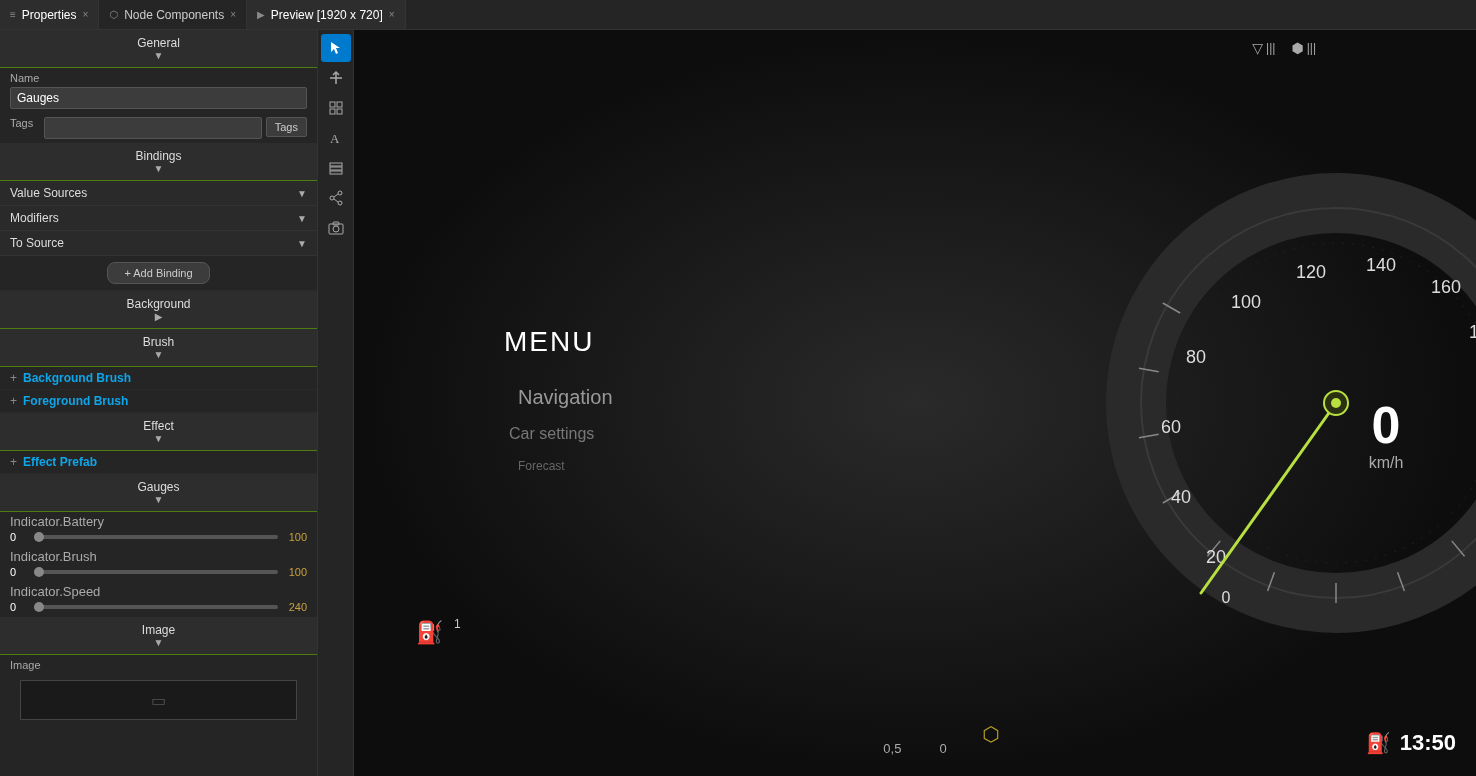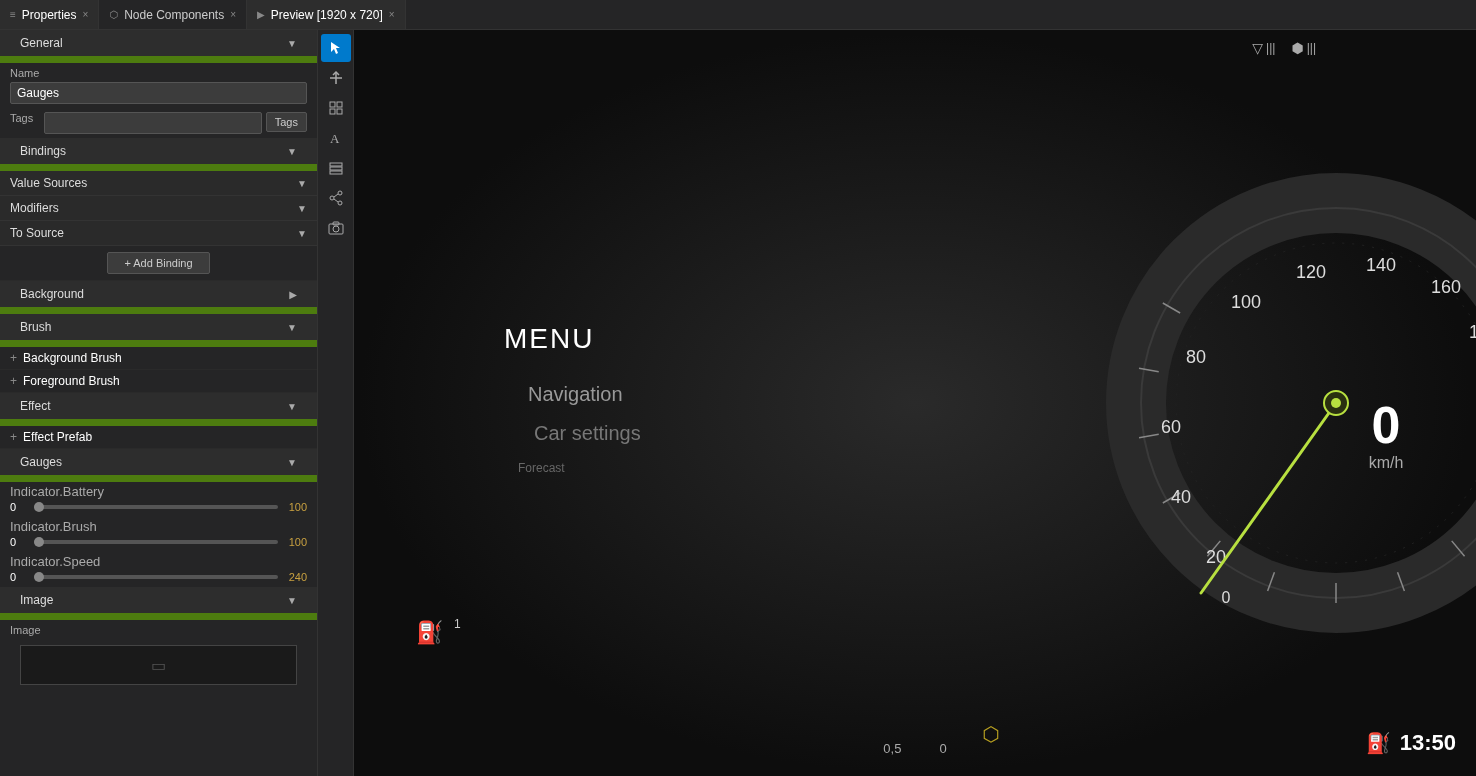--- a/index.html
+++ b/index.html
@@ -24,21 +24,21 @@
     
     .left-panel {
       width: 318px; background: #252526; display: flex; flex-direction: column; overflow-y: auto; flex-shrink: 0; border-right: 1px solid #333;
     }
     .left-panel::-webkit-scrollbar { width: 6px; }
     .left-panel::-webkit-scrollbar-track { background: #1e1e1e; }
     .left-panel::-webkit-scrollbar-thumb { background: #555; }
 
     
     .section-header {
-      display: flex; align-items: center; justify-content: space-between; padding: 6px 20px; background: #2d2d2d; border-bottom: 7px solid #4d7c0f; cursor: pointer; color: #ddd; font-size: 12px; font-weight: 500;
+      display: flex; align-items: center; justify-content: space-between; padding: 6px 20px; background: #2d2d2d; border-bottom: 1px solid #4d7c0f; cursor: pointer; color: #ddd; font-size: 12px; font-weight: 500; flex-direction: column;
     }
     .section-header .chevron { color: #aaa; font-size: 10px; }
     .section-header .expand-arrow { color: #aaa; font-size: 10px; }
 
     
     .field-row {
       padding: 4px 10px; display: flex; flex-direction: column; gap: 2px;
     }
     .field-label { color: #aaa; font-size: 11px; margin-bottom: 1px; }
     .field-input {
@@ -61,29 +61,29 @@
       display: flex; align-items: center; justify-content: space-between; padding: 5px 10px; background: #2a2a2a; border-bottom: 1px solid #333; cursor: pointer;
     }
     .sub-section-label { color: #ddd; font-size: 12px; }
     .sub-section-arrow { color: #aaa; font-size: 10px; }
 
     
     .add-binding-row {
       display: flex; justify-content: center; padding: 6px 10px; border-bottom: 1px solid #2a2a2a;
     }
     .add-binding-btn {
-      background: #3c3c3c; border: 1px solid #555; color: #ccc; padding: 4px 16px; font-size: 11px; cursor: pointer; border-radius: 2px;
+      background: #3c3c3c; border: 1px solid #555; color: #ccc; padding: 4px 16px; font-size: 11px; cursor: pointer; border-radius: 8px;
     }
 
     
     .brush-item {
       display: flex; align-items: center; padding: 4px 10px; gap: 6px; border-bottom: 1px solid #2a2a2a; cursor: pointer;
     }
     .brush-item-plus { color: #888; font-size: 12px; }
-    .brush-item-label { color: #ffffff; font-size: 12px; }
+    .brush-item-label { color: #0ea5e9; font-size: 12px; font-weight: bold; }
 
     
     .slider-row {
       padding: 2px 10px 4px 10px;
     }
     .slider-label { color: #aaa; font-size: 13px; margin-bottom: 2px; }
     .slider-controls { display: flex; align-items: center; gap: 4px; }
     .slider-value { color: #fff; font-size: 11px; min-width: 20px; }
     .slider-track {
       flex: 1; height: 4px; background: #555; border-radius: 2px; position: relative; cursor: pointer;
@@ -347,24 +347,24 @@
         </div>
         <div class="status-icon">
           <span style="font-size:14px">⬢</span>
           <span>|||</span>
         </div>
       </div>
 
       <div class="menu-overlay">
         <div class="menu-title">MENU</div>
         <div class="menu-item inactive">
-          <span style="color:#999;font-size:20px;margin-left:24px">Navigation</span>
+          <span style="color:#999;font-size:20px;margin-left:14px">Navigation</span>
         </div>
         <div class="menu-item inactive">
-          <span style="color:#777;font-size:20px;margin-left:30px">Car settings</span>
+          <span style="color:#777;font-size:16px;margin-left:5px">Car settings</span>
         </div>
         <div class="menu-item inactive">
           <span style="color:#666;font-size:12px;margin-left:14px">Forecast</span>
         </div>
       </div>
 
       <div style="position:absolute;left:62px;bottom:130px;color:#aaa;font-size:22px">⛽</div>
       <div style="position:absolute;left:100px;bottom:145px;color:#ccc;font-size:12px">1</div>
 
       <div style="position:absolute;bottom:20px;left:50%;transform:translateX(-50%);display:flex;gap:38px;color:#aaa;font-size:13px">

